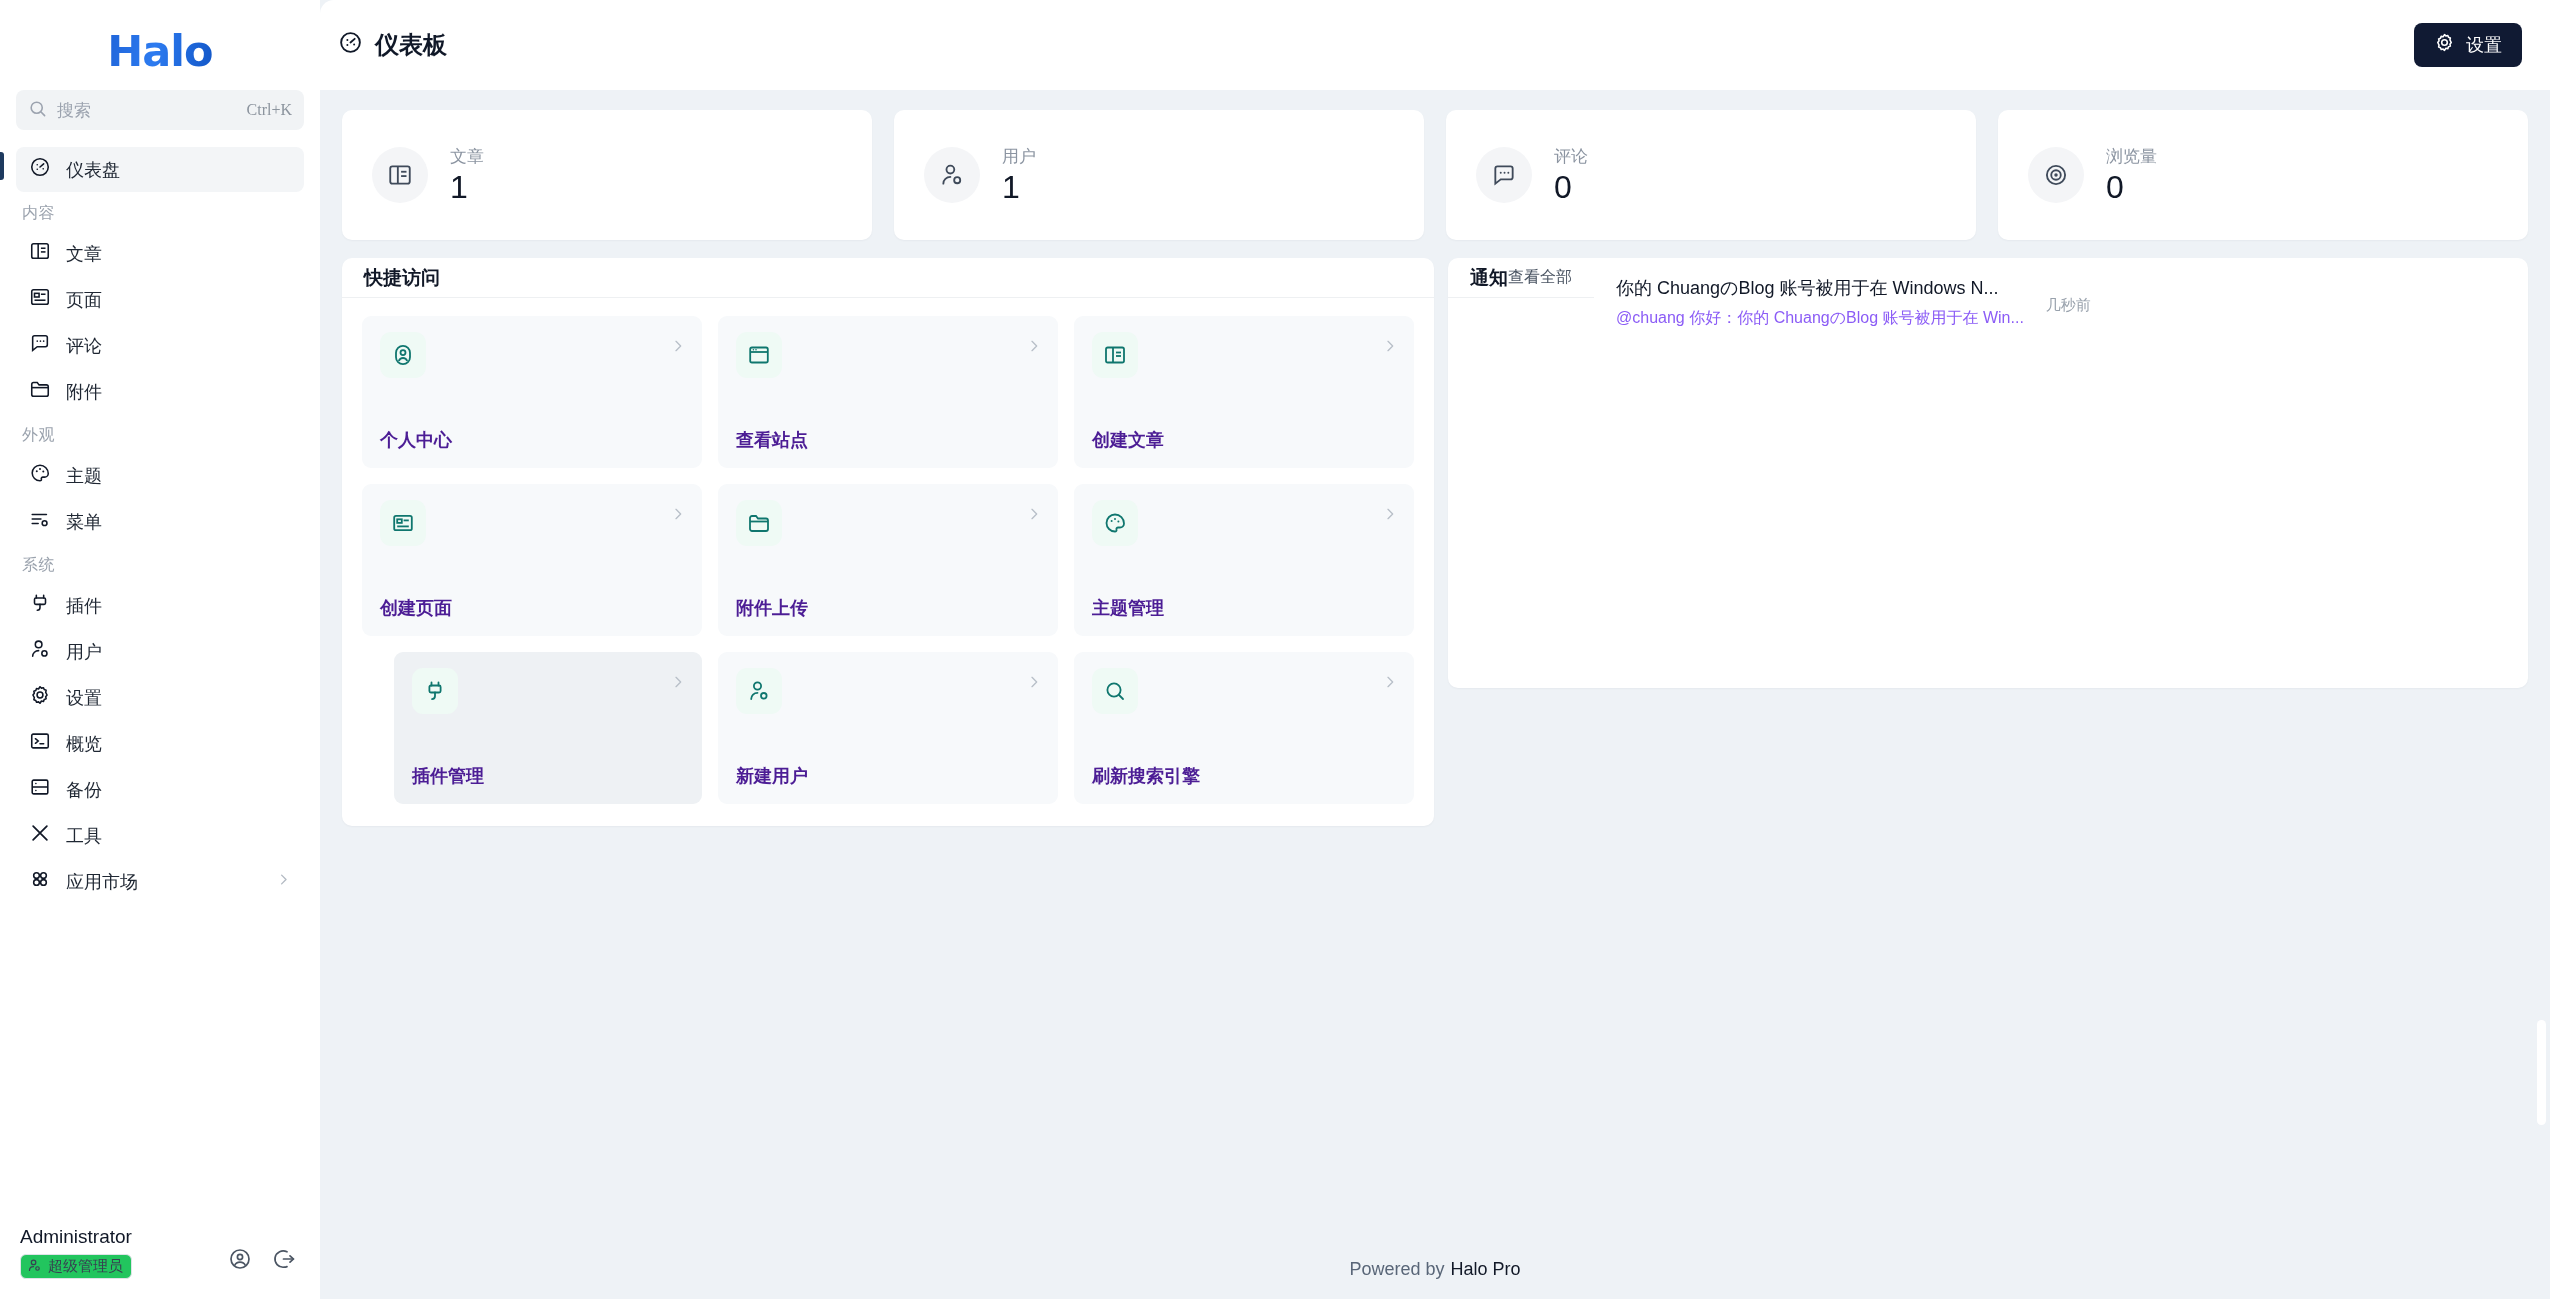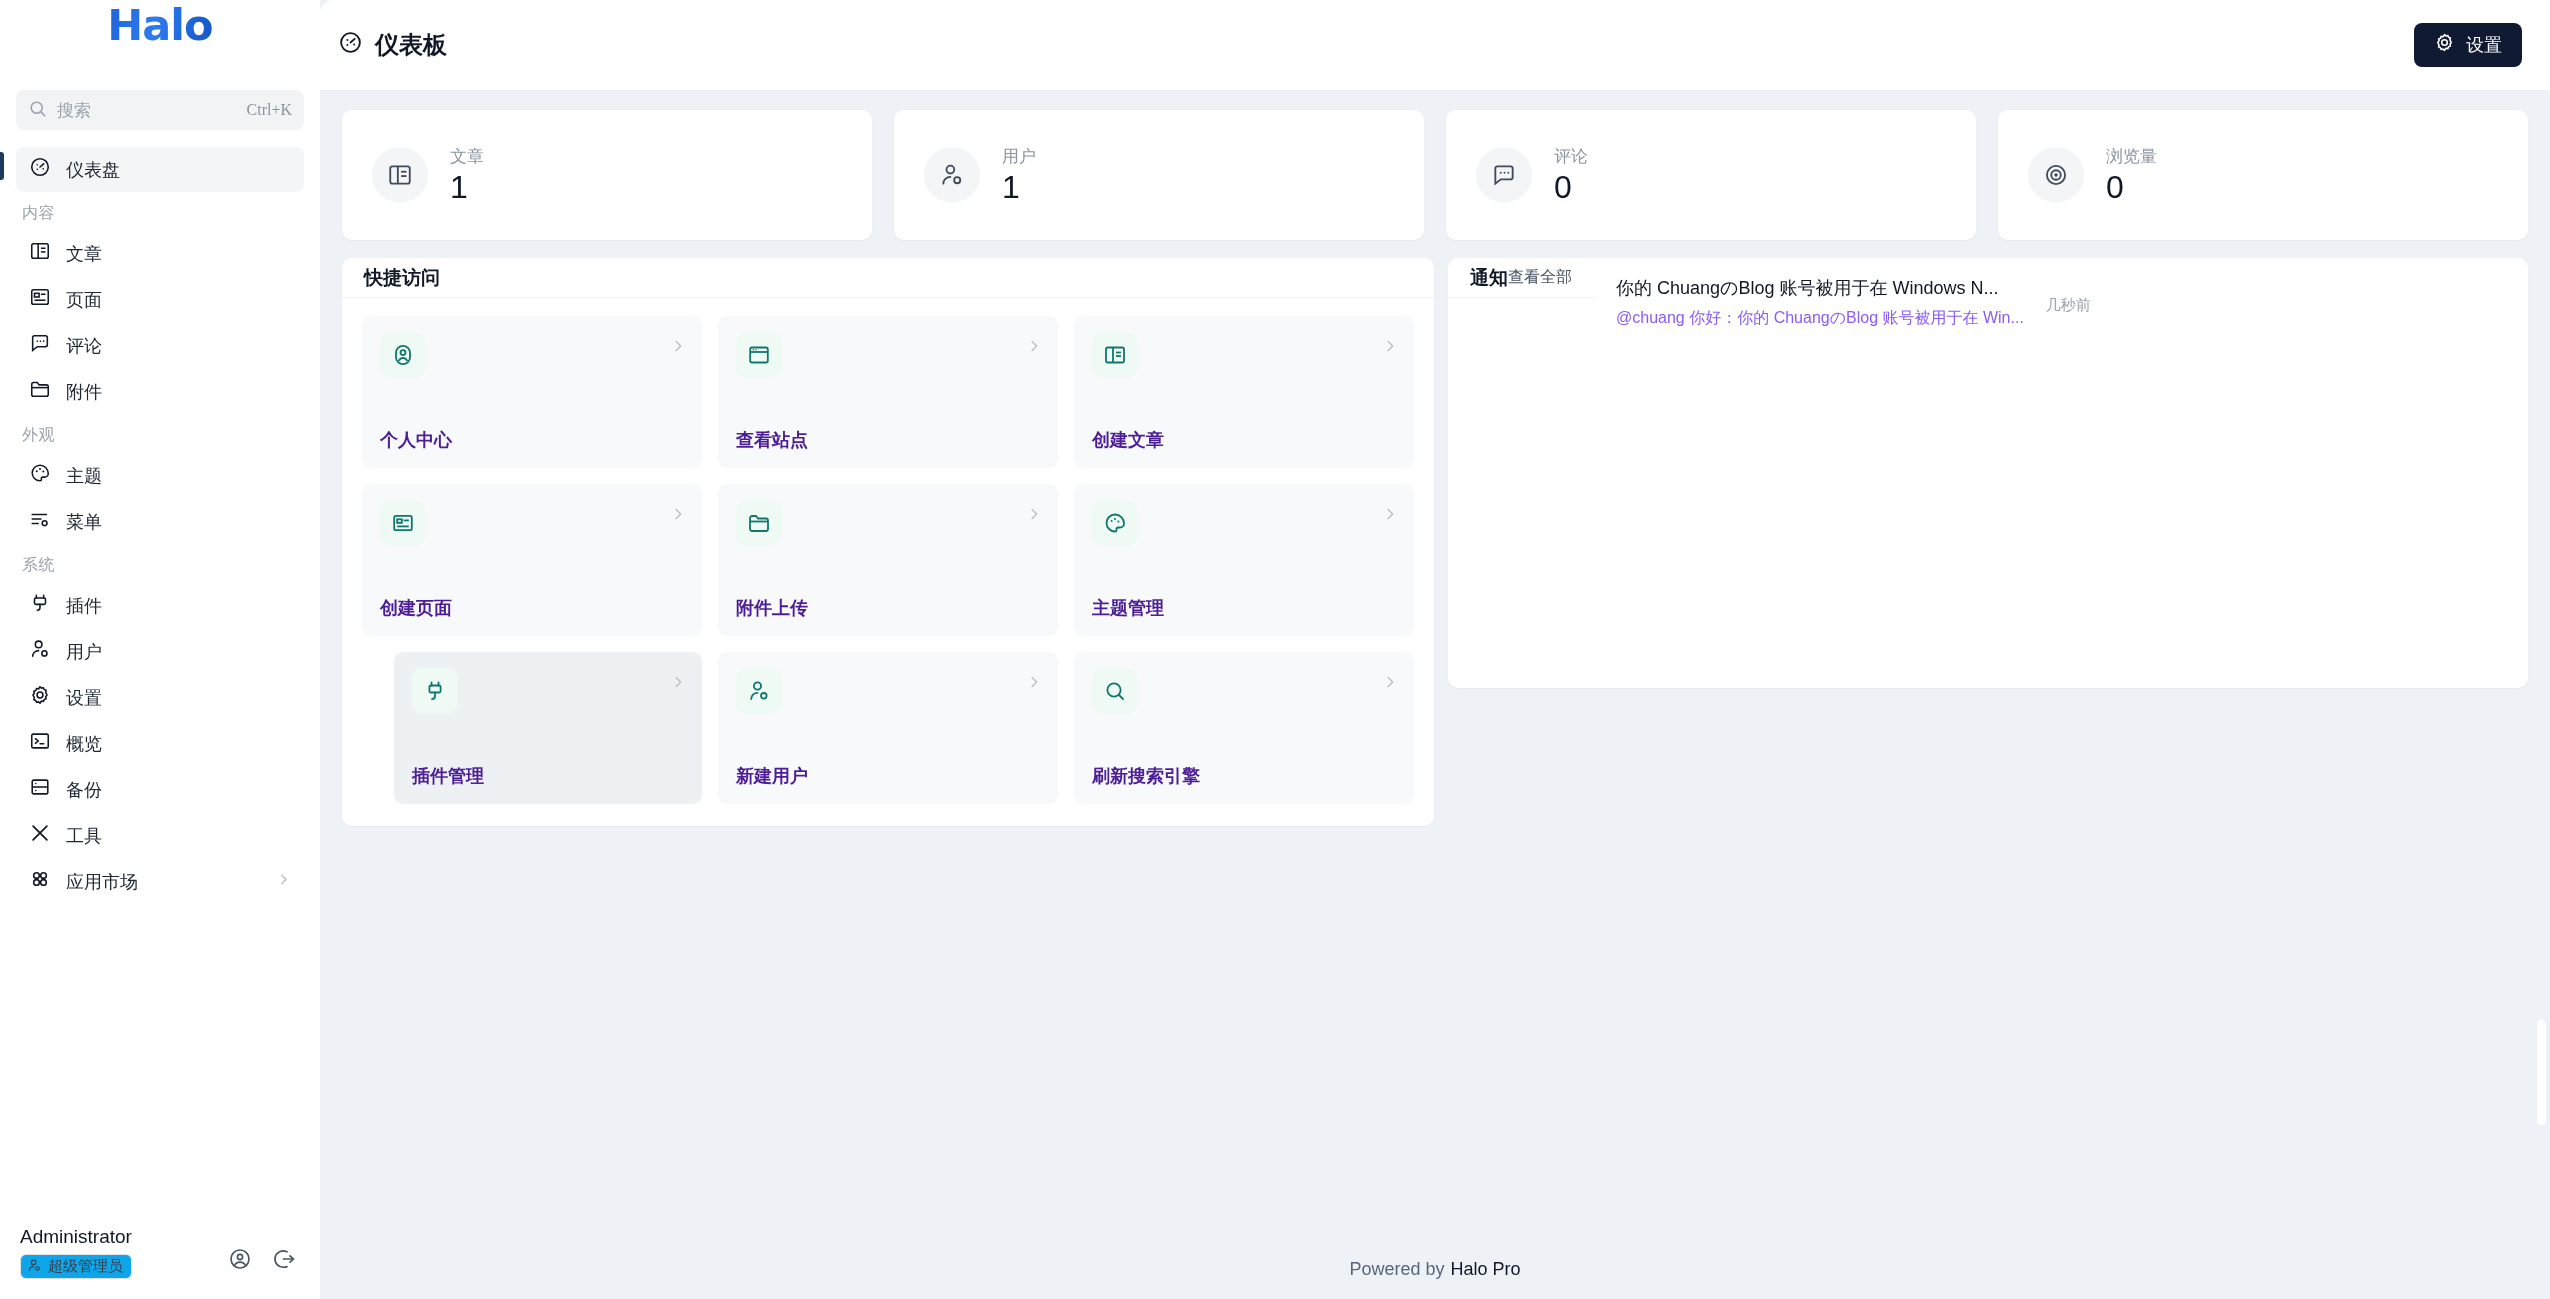--- a/index.html
+++ b/index.html
@@ -12,21 +12,21 @@
   .app { display: flex; width: 2550px; height: 1299px; }
 
   
   .sidebar {
     width: 320px; height: 1299px; flex: 0 0 320px;
     background: #ffffff;
     display: flex; flex-direction: column;
     position: relative; z-index: 5;
   }
   .logo-wrap {
-    height: 76px; display: flex; align-items: flex-start; justify-content: center;
+    height: 76px; display: flex; align-items: flex-end; justify-content: center;
   }
   .logo {
     font-size: 43px; font-weight: 700; letter-spacing: -1px;
     background: linear-gradient(100deg, #1f64d9 0%, #2d7bf0 45%, #1256c7 100%);
     -webkit-background-clip: text; background-clip: text;
     -webkit-text-fill-color: transparent; color: #1f64d9;
     font-family: "DejaVu Sans", sans-serif;
   }
   .search-box {
     margin: 14px 16px 8px 16px; height: 40px;
@@ -57,21 +57,21 @@
 
   .user-bar {
     border-top: 0px; padding: 16px 20px 20px 20px;
     display: flex; align-items: flex-end; gap: 12px;
   }
   .user-meta { flex: 1; }
   .user-name { font-size: 19px; color: #111827; margin-bottom: 6px; }
   .role-badge {
     display: inline-flex; align-items: center; gap: 6px;
     border: 1px solid #dfe3e8; border-radius: 6px;
-    padding: 2px 8px 2px 6px; font-size: 15px; color: #374151; background: #0ea5e9;
+    padding: 2px 8px 2px 6px; font-size: 15px; color: #374151; background: #22c55e;
   }
   .user-action { color: #4b5563; cursor: pointer; padding: 4px; }
 
   
   .main {
     flex: 1; height: 1299px; display: flex; flex-direction: column;
     background: #eef2f6; position: relative; overflow: hidden;
   }
   .topbar {
     height: 90px; background: #ffffff; border-top-left-radius: 14px;

